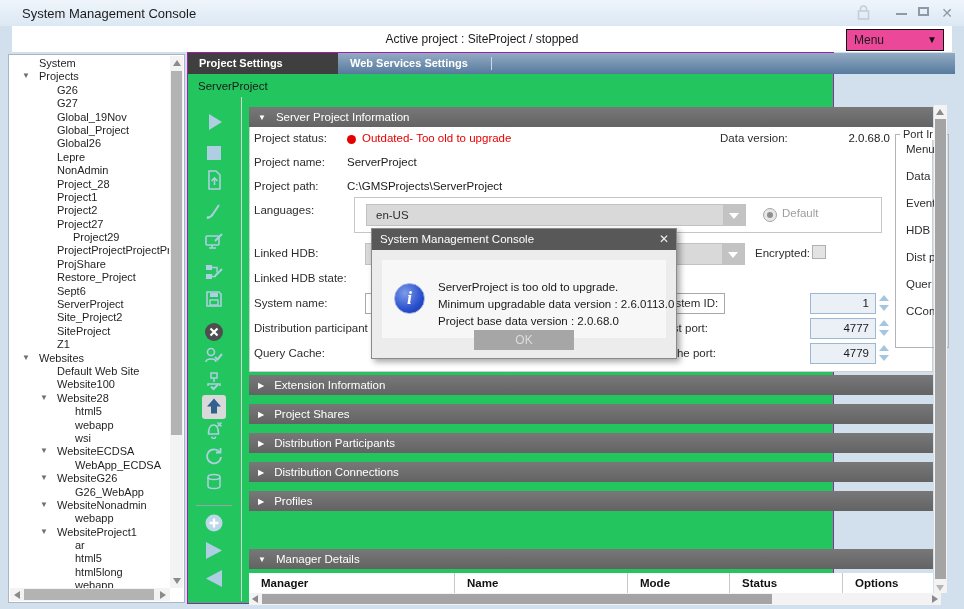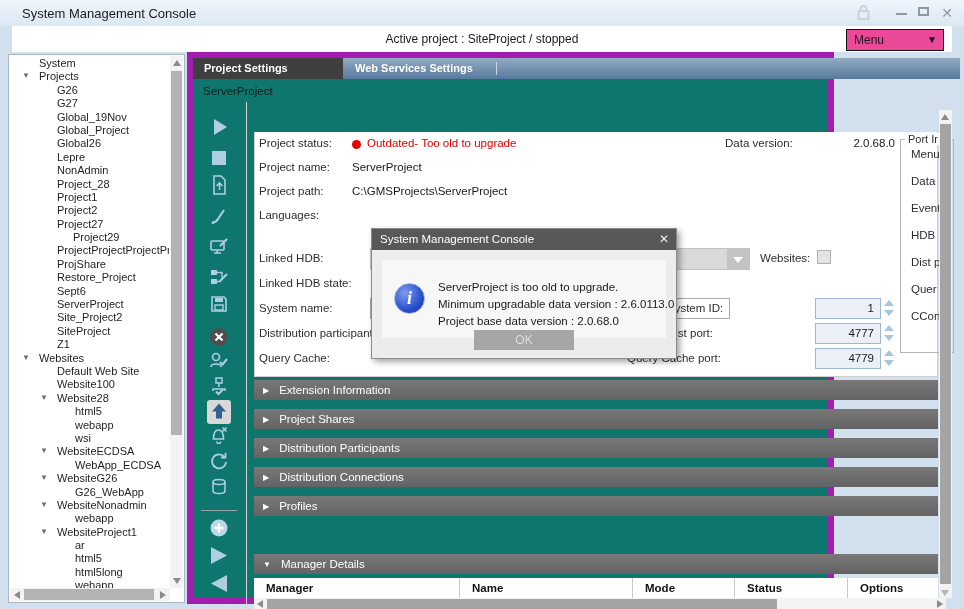--- a/index.html
+++ b/index.html
@@ -26,21 +26,21 @@
   #treepanel{left:8px;top:54px;width:177px;height:549px;background:#fff;border:1px solid #a9b7c5;box-sizing:border-box}
   #tree-rows{position:absolute;left:1px;top:2px;right:15px;bottom:14px;overflow:hidden}
   .trow{position:relative;height:13.4px}
   .texp{position:absolute;top:1px;font-size:8px;color:#66707a}
   .tlab{position:absolute;top:0;font-size:11px;color:#1f1f1f;white-space:nowrap}
   .sb-track{background:#f3f3f3}
   .sb-thumb{background:#b3b3b3}
   .arr{width:0;height:0;position:absolute}
 
   
-  #content{left:187px;top:52px;width:647px;height:552px;background:#0f766e;border:6px solid #a21caf;box-sizing:border-box}
+  #content{left:187px;top:52px;width:647px;height:552px;background:#22c55e;border:1px solid #a21caf;box-sizing:border-box}
   #tabbar{left:0;top:0;width:767px;height:21px;background:linear-gradient(#93abc3,#567a9e)}
   #tab-active{left:0;top:0;width:150px;height:21px;background:#3f3f3f;color:#fff;
     font-size:11px;font-weight:bold;line-height:21px;padding-left:11px;box-sizing:border-box}
   #tab-web{left:162px;top:0;height:21px;color:#fff;font-size:11px;font-weight:bold;line-height:21px}
   #tabsep{left:303px;top:4px;width:1px;height:13px;background:#cfd8e2}
   #projlabel{left:10px;top:27px;font-size:11.5px;color:#1a1a1a}
 
   
   .tbi{left:14px;width:24px;height:24px;text-align:center}
   #tooldivider{left:8px;width:36px;height:1px;background:#9aa4ad}
@@ -352,44 +352,59 @@
       </svg></div>
   <div class="tbi abs" style="top:486px"><svg width="24" height="24">
         <polygon points="4,3 20,11.5 4,20" fill="#aecfe2"></polygon>
       </svg></div>
   <div class="tbi abs" style="top:514px"><svg width="24" height="24">
         <polygon points="20,3 4,11.5 20,20" fill="#aecfe2"></polygon>
       </svg></div>
 
   <div id="vdiv" class="abs"></div>
 
+  <div class="sec" style="top:54px">
+    <span class="tri">▼</span><span>Server Project Information</span>
+  </div>
 
   <div id="formbox" class="abs">
 
     <div class="flbl" style="top:5px">Project status:</div>
     <div class="abs" style="left:97px;top:8px;width:9px;height:9px;border-radius:50%;background:#e60000"></div>
     <div class="fval redtext" style="left:112px;top:5px">Outdated- Too old to upgrade</div>
     <div class="rlab" style="left:470px;top:5px;width:92px">Data version:</div>
     <div class="fval" style="left:585px;top:5px;width:55px;text-align:right">2.0.68.0</div>
 
     <div class="flbl" style="top:29px">Project name:</div>
     <div class="fval" style="left:97px;top:29px">ServerProject</div>
 
     <div class="flbl" style="top:53px">Project path:</div>
     <div class="fval" style="left:97px;top:53px">C:\GMSProjects\ServerProject</div>
 
     <div class="flbl" style="top:77px">Languages:</div>
+    <div class="abs" style="left:104px;top:70px;width:528px;height:36px;border:1px solid #c6c6c6;box-sizing:border-box">
+      <div class="ddown" style="left:11px;top:6px;width:380px">
+        <span class="dtext">en-US</span>
+        <span class="ddbtn">
+            <span class="arr"></span>
+          </span>
+      </div>
+      <div class="radio" style="left:408px;top:10px">
+          <span class="dot"></span>
+        </div>
+      <div class="fval" style="left:427px;top:9px;color:#9e9e9e">Default</div>
+    </div>
 
     <div class="flbl" style="top:120px">Linked HDB:</div>
     <div class="ddown" style="left:115px;top:116px;width:380px">
       <span class="ddbtn">
           <span class="arr"></span>
         </span>
     </div>
-    <div class="flbl" style="left:505px;top:120px">Websites:</div>
+    <div class="flbl" style="left:505px;top:120px">Encrypted:</div>
     <div class="checkbox" style="left:562px;top:118px"></div>
 
     <div class="flbl" style="top:145px">Linked HDB state:</div>
 
     <div class="flbl" style="top:170px">System name:</div>
     <div class="abs" style="left:115px;top:166px;width:360px;height:21px;background:#fff;border:1px solid #a8a8a8;box-sizing:border-box"></div>
     <div class="rlab" style="left:412px;top:170px;width:70px">System ID:</div>
     <div class="spin" style="left:560px;top:166px">
         <span class="sval">1</span>
       </div>

